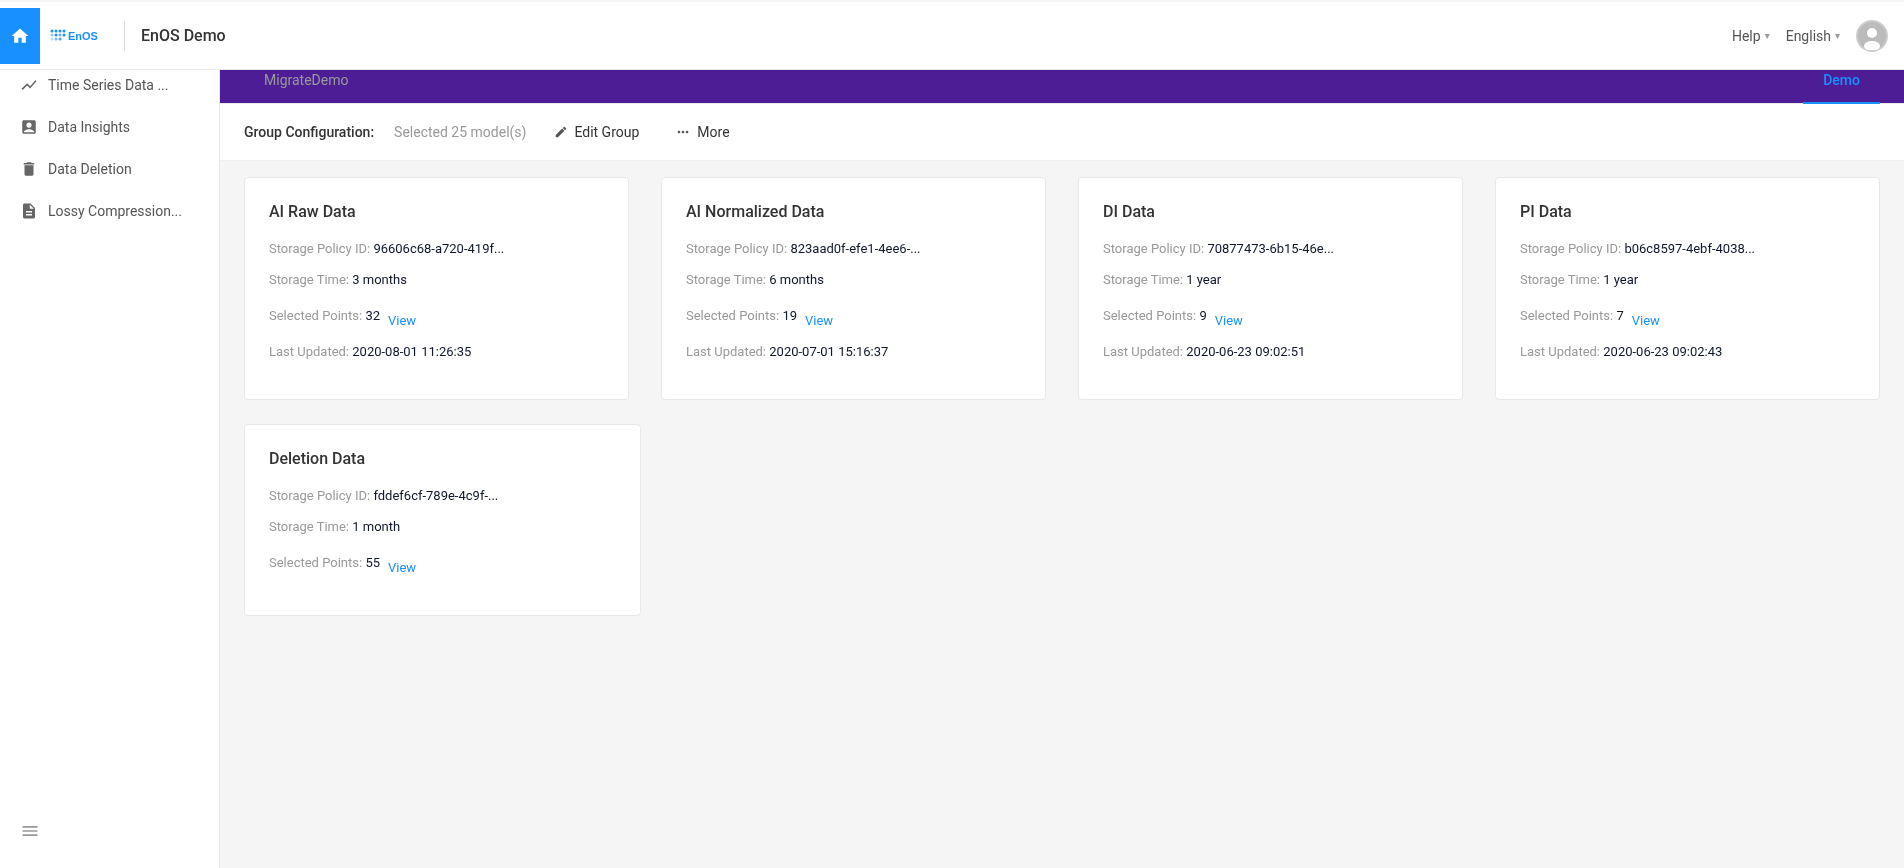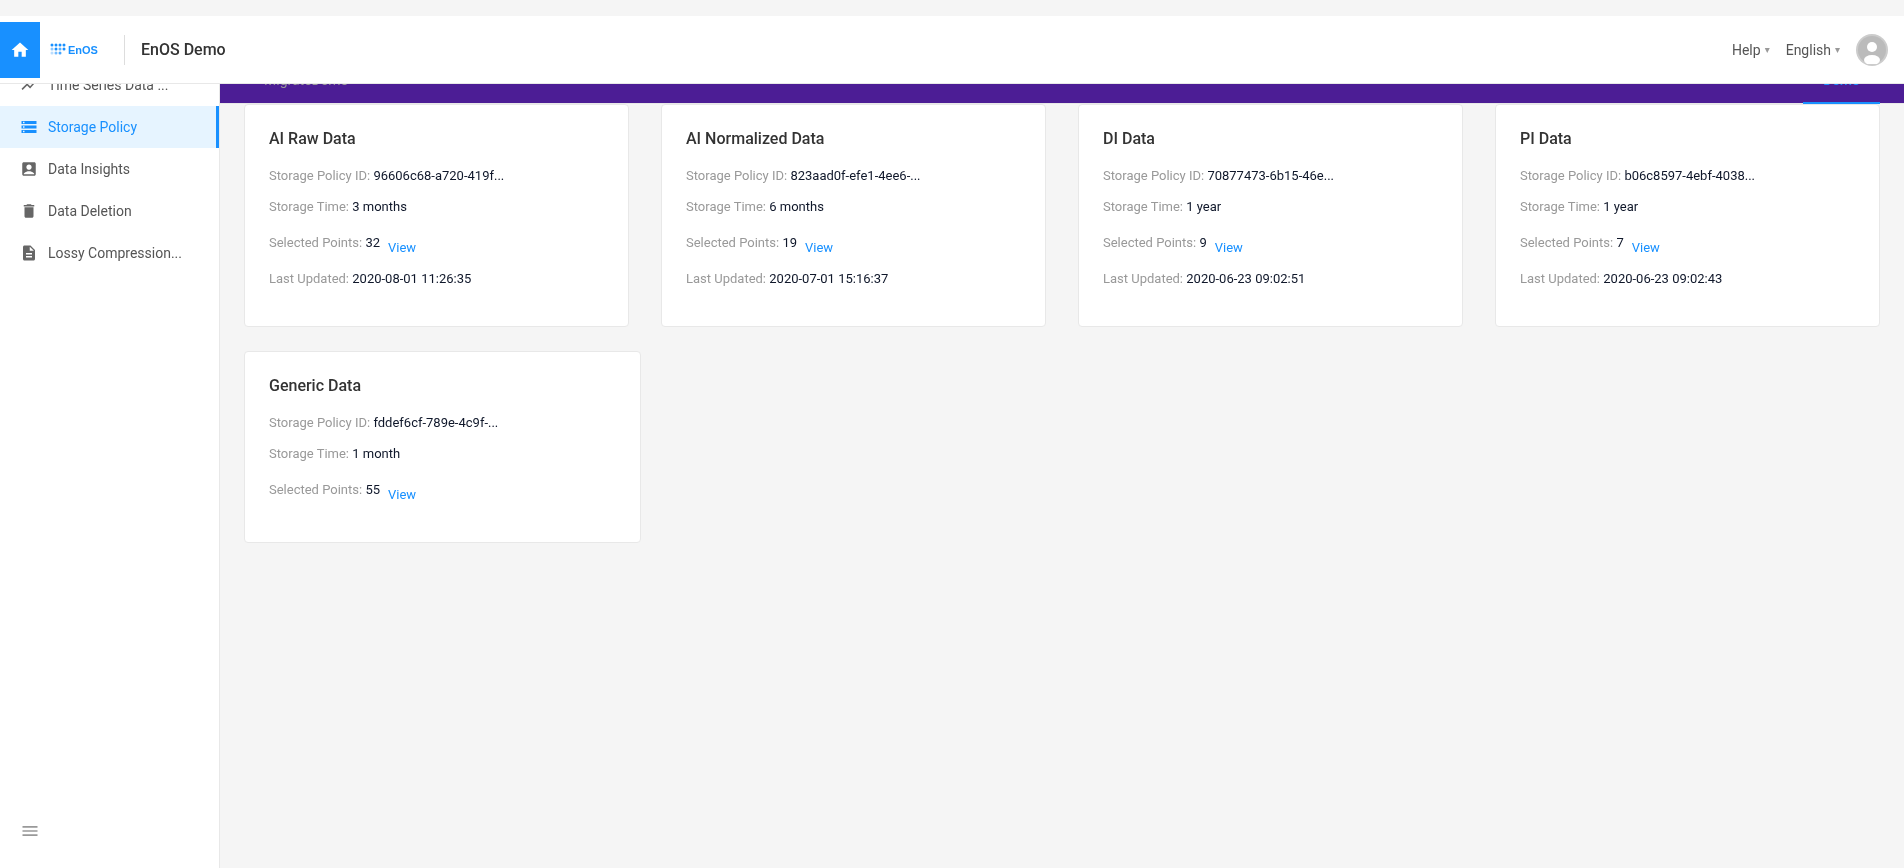--- a/index.html
+++ b/index.html
@@ -7,21 +7,21 @@
 
     
     .header {
       height: 68px;
       background: #fff;
       border-bottom: 1px solid #e8e8e8;
       display: flex;
       align-items: center;
       padding: 0 16px;
       position: fixed;
-      top: 16px; left: 0; right: 0;
+      top: 2px; left: 0; right: 0;
       z-index: 100;
     }
     .home-btn {
       width: 40px; height: 56px;
       background: #1890ff;
       display: flex; align-items: center; justify-content: center;
       margin-left: -16px;
       margin-right: 8px;
     }
     .home-btn svg { fill: #fff; }
@@ -245,28 +245,20 @@
 
     <div class="sidebar-item">
       <span class="icon">
         <svg width="18" height="18" viewBox="0 0 24 24" fill="#666">
           <path d="M3.5 18.5L9.5 12.5L13.5 16.5L22 6.92L20.59 5.51L13.5 13.5L9.5 9.5L2 17Z"></path>
         </svg>
       </span>
       <span>Time Series Data ...</span>
     </div>
 
-    <div class="sidebar-item active">
-      <span class="icon">
-        <svg width="18" height="18" viewBox="0 0 24 24" fill="#1890ff">
-          <path d="M2 20h20v-4H2v4zm2-3h2v2H4v-2zM2 4v4h20V4H2zm4 3H4V5h2v2zm-4 7h20v-4H2v4zm2-3h2v2H4v-2z"></path>
-        </svg>
-      </span>
-      <span>Storage Policy</span>
-    </div>
 
     <div class="sidebar-item">
       <span class="icon">
         <svg width="18" height="18" viewBox="0 0 24 24" fill="#666">
           <path d="M19 3H5c-1.1 0-2 .9-2 2v14c0 1.1.9 2 2 2h14c1.1 0 2-.9 2-2V5c0-1.1-.9-2-2-2zm-7 3c1.93 0 3.5 1.57 3.5 3.5S13.93 13 12 13s-3.5-1.57-3.5-3.5S10.07 6 12 6zm7 13H5v-.23c0-.62.28-1.2.76-1.58C7.47 15.82 9.64 15 12 15s4.53.82 6.24 2.19c.48.38.76.97.76 1.58V19z"></path>
         </svg>
       </span>
       <span>Data Insights</span>
     </div>
 
@@ -299,20 +291,38 @@
 
     <div class="tabs-bar">
       <div class="tab">
         <span>MigrateDemo</span>
       </div>
       <div class="tab active">
         <span>Demo</span>
       </div>
     </div>
 
+    <div class="group-config-bar">
+      <span class="group-config-label">Group Configuration:</span>
+      <span class="group-config-value">Selected 25 model(s)</span>
+
+      <div class="group-action-btn">
+        <svg width="14" height="14" viewBox="0 0 24 24" fill="#555">
+          <path d="M3 17.25V21h3.75L17.81 9.94l-3.75-3.75L3 17.25zM20.71 7.04c.39-.39.39-1.02 0-1.41l-2.34-2.34c-.39-.39-1.02-.39-1.41 0l-1.83 1.83 3.75 3.75 1.83-1.83z"></path>
+        </svg>
+        <span>Edit Group</span>
+      </div>
+
+      <div class="group-action-btn">
+        <svg width="16" height="16" viewBox="0 0 24 24" fill="#555">
+          <path d="M6 10c-1.1 0-2 .9-2 2s.9 2 2 2 2-.9 2-2-.9-2-2-2zm12 0c-1.1 0-2 .9-2 2s.9 2 2 2 2-.9 2-2-.9-2-2-2zm-6 0c-1.1 0-2 .9-2 2s.9 2 2 2 2-.9 2-2-.9-2-2-2z"></path>
+        </svg>
+        <span>More</span>
+      </div>
+    </div>
 
     <div class="cards-container">
 
       <div class="card">
         <div class="card-title">AI Raw Data</div>
         <div class="card-row">
           <span class="card-row-label">Storage Policy ID:</span>&nbsp;
           <span class="card-row-value">96606c68-a720-419f...</span>
         </div>
         <div class="card-row">
@@ -390,21 +400,21 @@
         <div class="card-row">
           <span class="card-row-label">Last Updated:</span>&nbsp;
           <span class="card-row-value">2020-06-23 09:02:43</span>
         </div>
       </div>
     </div>
 
     <div class="cards-container-row2">
 
       <div class="card">
-        <div class="card-title">Generic Data</div>
+        <div class="card-title">Deletion Data</div>
         <div class="card-row">
           <span class="card-row-label">Storage Policy ID:</span>&nbsp;
           <span class="card-row-value">fddef6cf-789e-4c9f-...</span>
         </div>
         <div class="card-row">
           <span class="card-row-label">Storage Time:</span>&nbsp;
           <span class="card-row-value">1 month</span>
         </div>
         <div class="card-row">
           <span class="card-row-label">Selected Points:</span>&nbsp;

